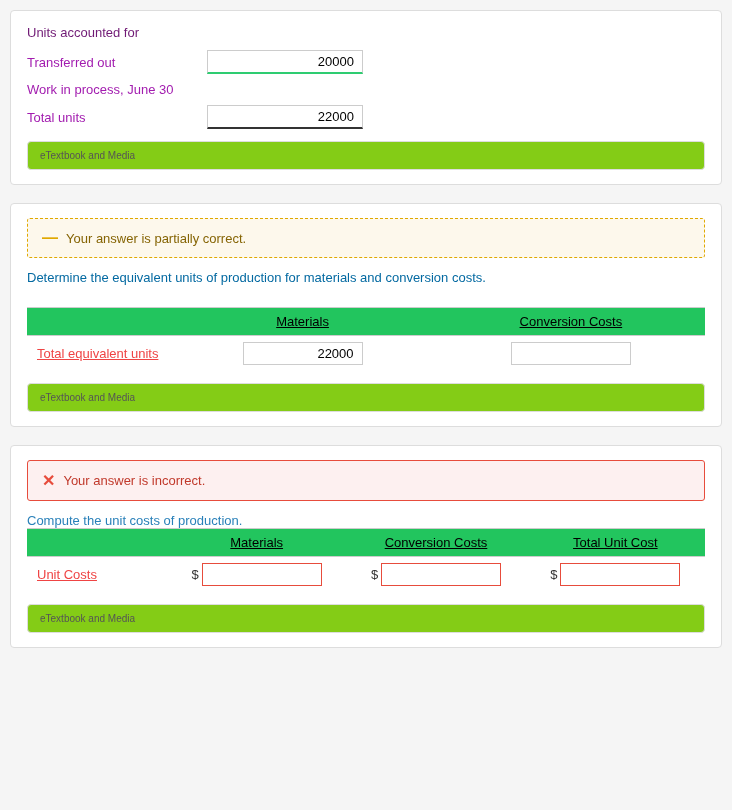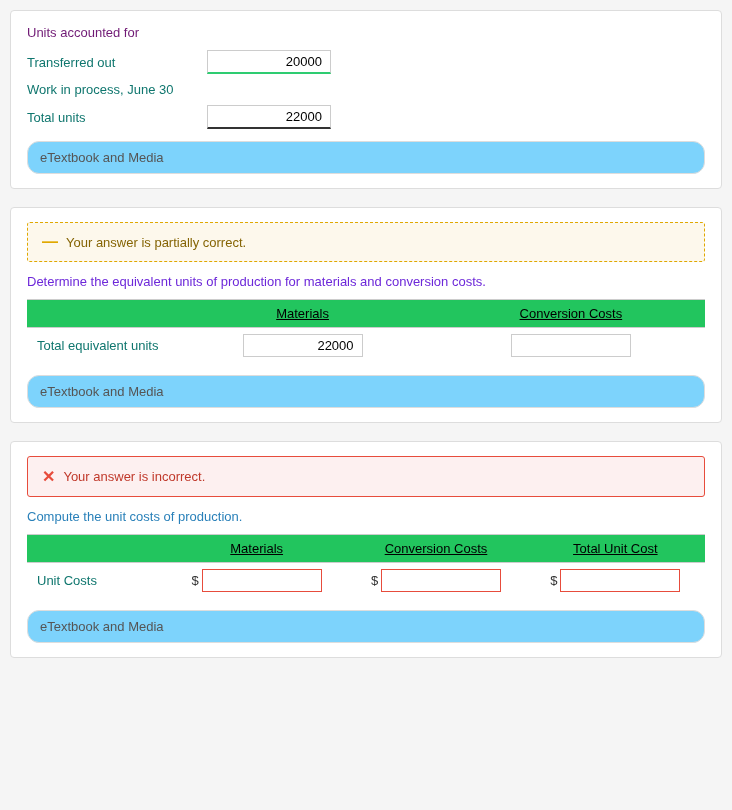--- a/index.html
+++ b/index.html
@@ -22,48 +22,48 @@
       font-size: 13px;
       font-weight: normal;
       margin-bottom: 10px;
     }
     .row {
       display: flex;
       align-items: center;
       margin-bottom: 8px;
     }
     .row-label {
-      color: #0f766e;
+      color: #a21caf;
       min-width: 180px;
       font-size: 13px;
     }
     .input-box {
       border: 1px solid #ccc;
       border-bottom: 2px solid #333;
       padding: 3px 8px;
       text-align: right;
       font-size: 13px;
-      width: 124px;
+      width: 156px;
       outline: none;
       background: #fff;
     }
     .input-box.green-bottom {
       border-bottom: 2px solid #2ecc71;
     }
     .input-box.black-bottom {
       border-bottom: 2px solid #333;
     }
     .etextbook-bar {
-      background: #7dd3fc;
+      background: #84cc16;
       border: 1px solid #ddd;
       padding: 8px 12px;
       color: #555;
-      font-size: 13px;
+      font-size: 10px;
       margin-top: 12px;
-      border-radius: 12px;
+      border-radius: 4px;
     }
     
     .alert-partial {
       background: #fdf8ec;
       border: 1px dashed #e0a800;
       border-radius: 3px;
       padding: 10px 14px;
       color: #856404;
       font-size: 13px;
       margin-bottom: 12px;
@@ -110,22 +110,23 @@
     }
     .data-table th.underline {
       text-decoration: underline;
     }
     .data-table td {
       padding: 6px 10px;
       vertical-align: middle;
       font-size: 13px;
     }
     .data-table td.label-cell {
-      color: #0f766e;
+      color: #ef4444;
       white-space: nowrap;
+      text-decoration: underline;
     }
     .data-table td.center-cell {
       text-align: center;
     }
     .input-table {
       border: 1px solid #ccc;
       padding: 3px 8px;
       text-align: right;
       font-size: 13px;
       width: 120px;
@@ -142,28 +143,27 @@
       font-size: 13px;
       color: #333;
       margin-right: 3px;
     }
     .input-dollar-wrap {
       display: flex;
       align-items: center;
       justify-content: center;
     }
     .determine-text {
-      color: #6d28d9;
-      font-size: 13px;
-      margin-bottom: 10px;
+      color: #0369a1;
+      font-size: 13px;
+      margin-bottom: 22px;
     }
     .compute-text {
       color: #2980b9;
       font-size: 13px;
-      margin-bottom: 10px;
     }
     .th-label-col {
       width: 140px;
       text-align: left;
       background: #e8e8e8;
       font-weight: normal;
     }
   </style>
 </head>
 <body>

